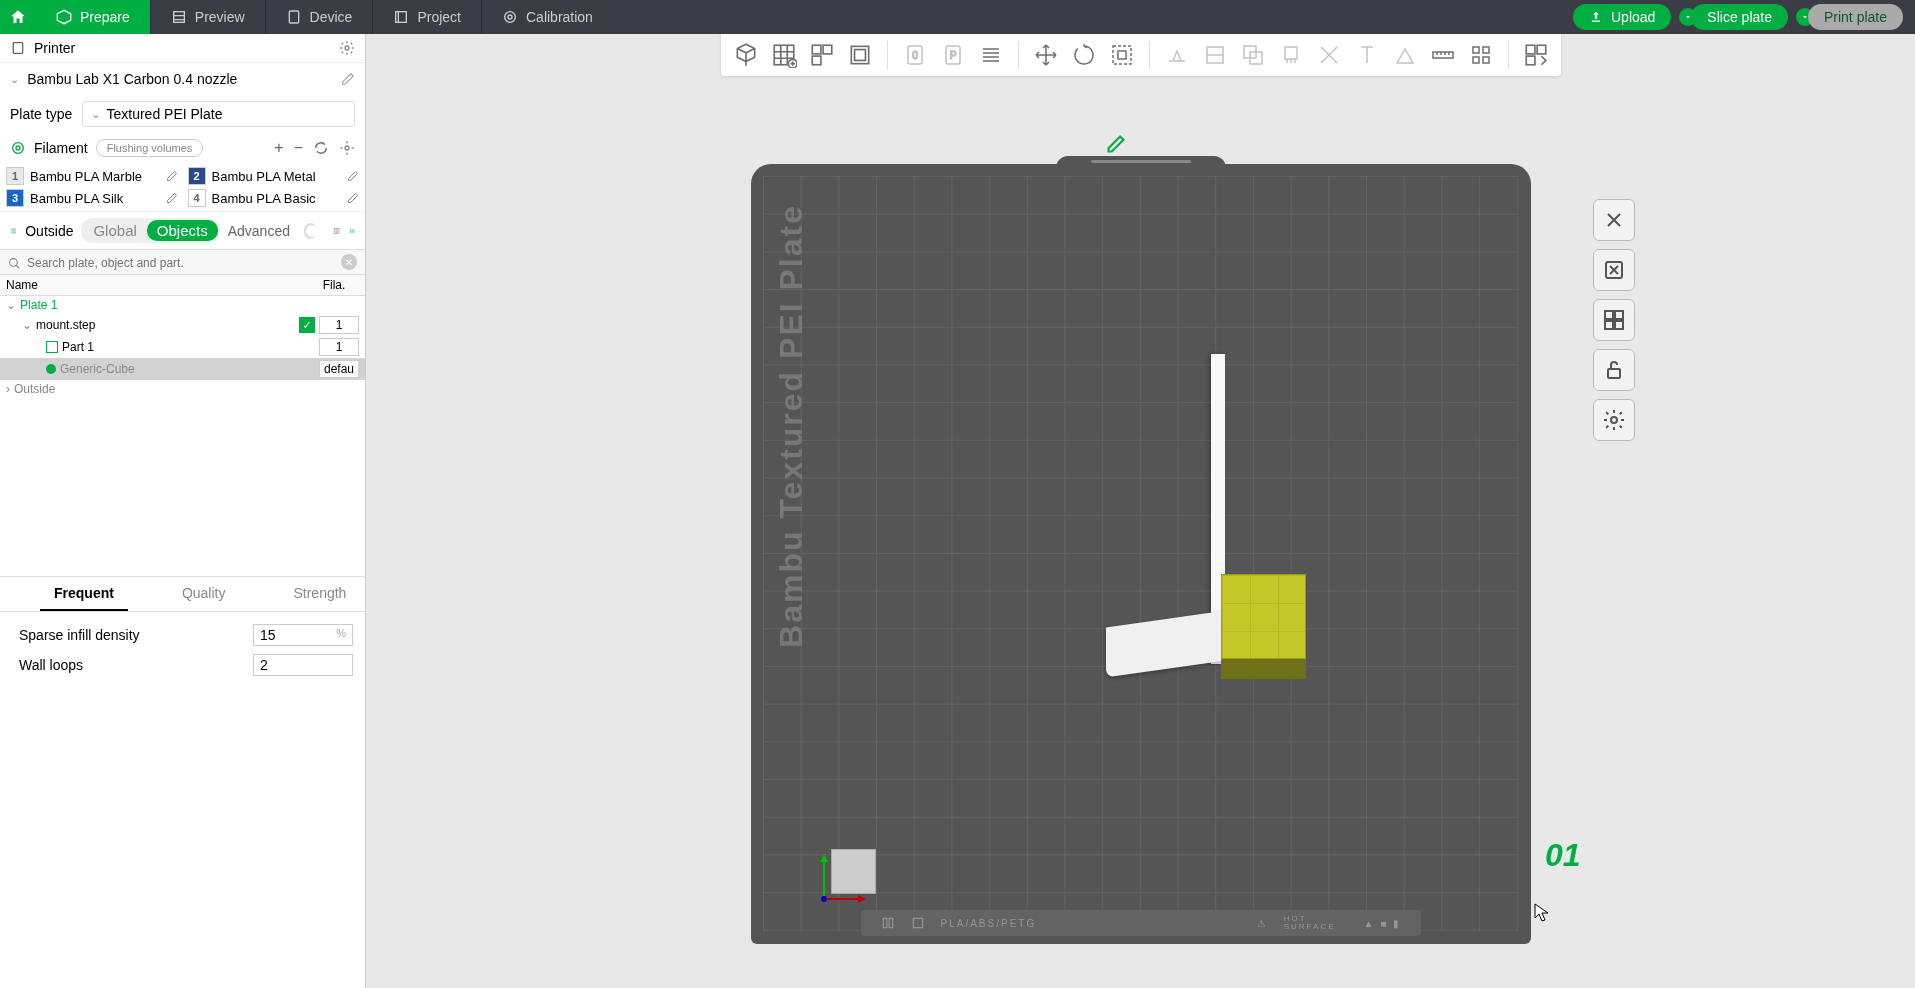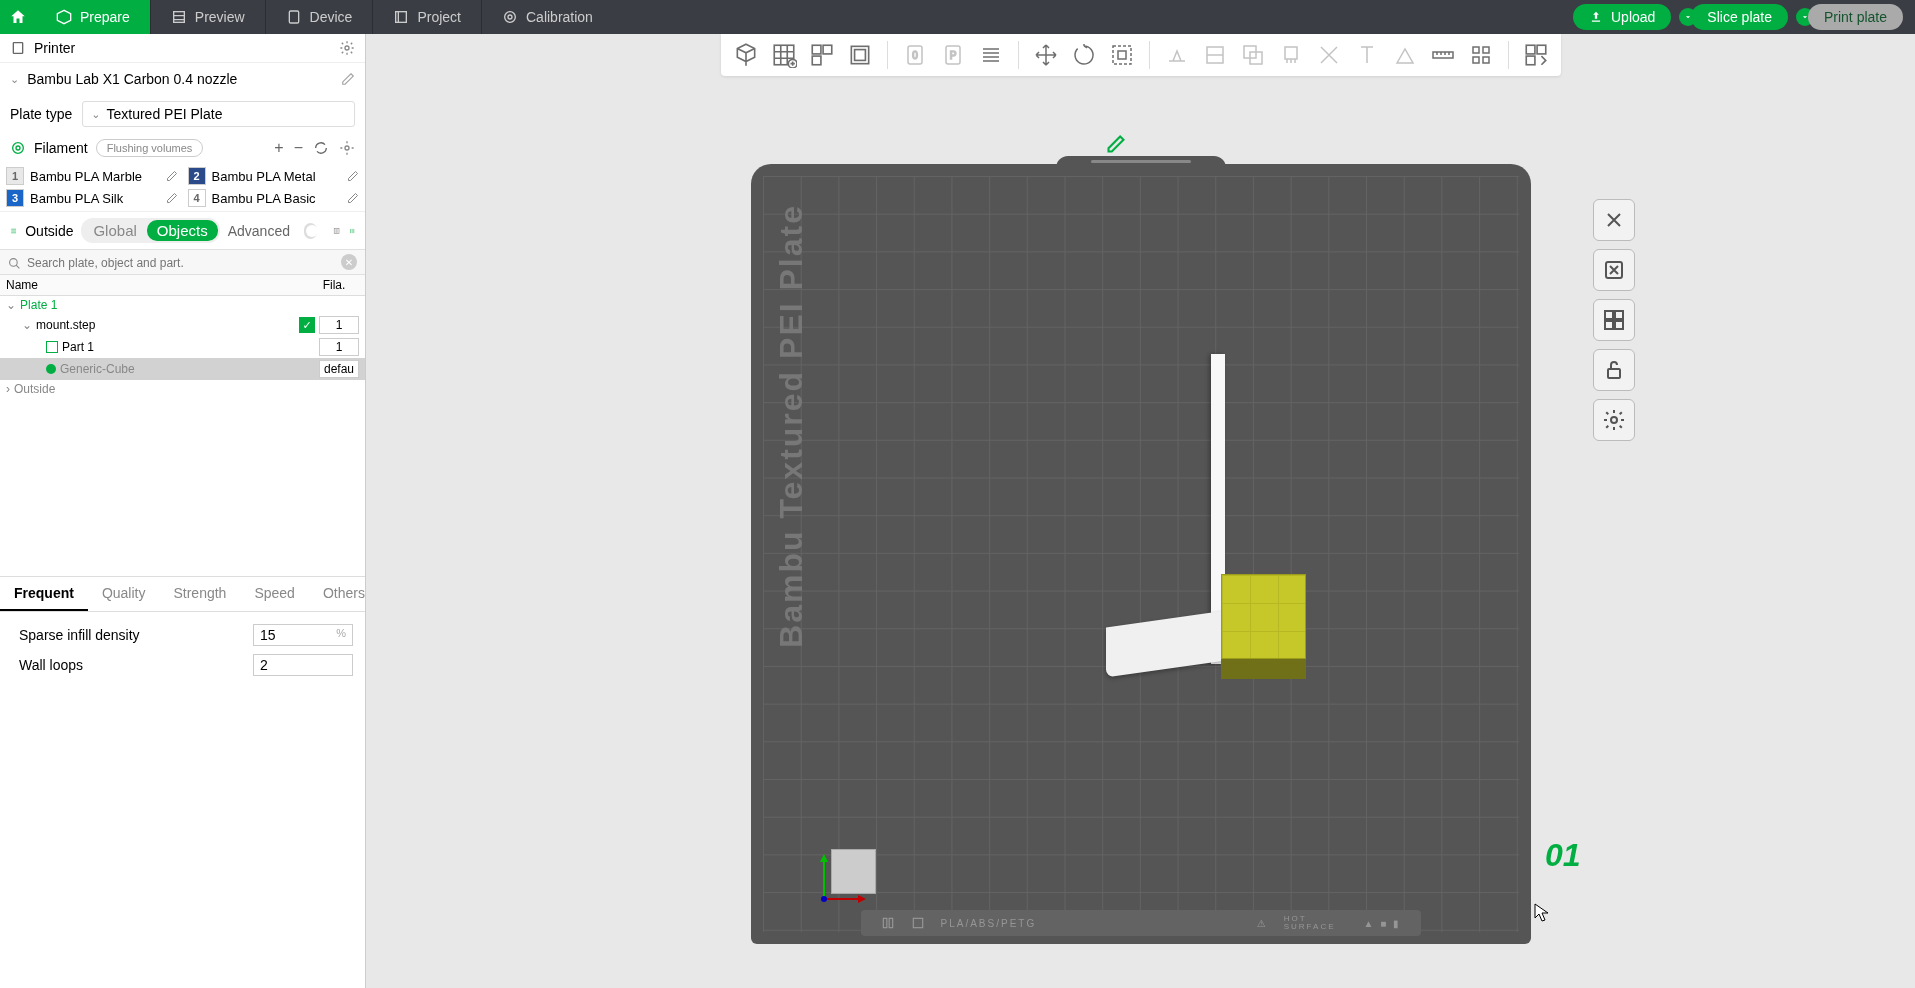--- a/index.html
+++ b/index.html
@@ -64,21 +64,21 @@
 .tree-row .indent1 { width: 12px; }
 .tree-row .indent3 { width: 36px; }
 .tree-chk { width: 16px; height: 16px; background: #00ae42; display: flex; align-items: center; justify-content: center; color: #fff; font-size: 11px; }
 .tree-fila-box { width: 40px; border: 1px solid #ccc; text-align: center; margin-left: auto; padding: 1px 4px; font-size: 12px; }
 .tree-row.selected { background: #d2d2d2; }
 .tree .part-icon { width: 12px; height: 12px; border: 1px solid #aaa; display: inline-block; }
 .tree .cube-dot { width: 10px; height: 10px; background: #00ae42; border-radius: 50%; display: inline-block; }
 .tree-label { flex: 1; }
 
 .tab-row { display: flex; border-top: 1px solid #ddd; border-bottom: 1px solid #ddd; font-size: 14px; margin-top: auto; }
-.prop-tab { padding: 8px 14px; color: #888; cursor: pointer; }
+.prop-tab { padding: 8px 14px; color: #888; cursor: pointer; margin-left: 40px; }
 .prop-tab.active { color: #000; font-weight: bold; border-bottom: 2px solid #000; }
 
 .prop-list { padding: 8px 12px; font-size: 14px; }
 .prop-row { display: flex; align-items: center; padding: 4px 0; gap: 12px; }
 .prop-label { flex: 1; margin-left: 7px; }
 .prop-input { width: 100px; border: 1px solid #ccc; padding: 2px 6px; text-align: left; display: flex; }
 .prop-input input { border: none; width: 60px; outline: none; font-size: 14px; }
 .prop-unit { margin-left: auto; color: #aaa; font-size: 11px; }
 
 

